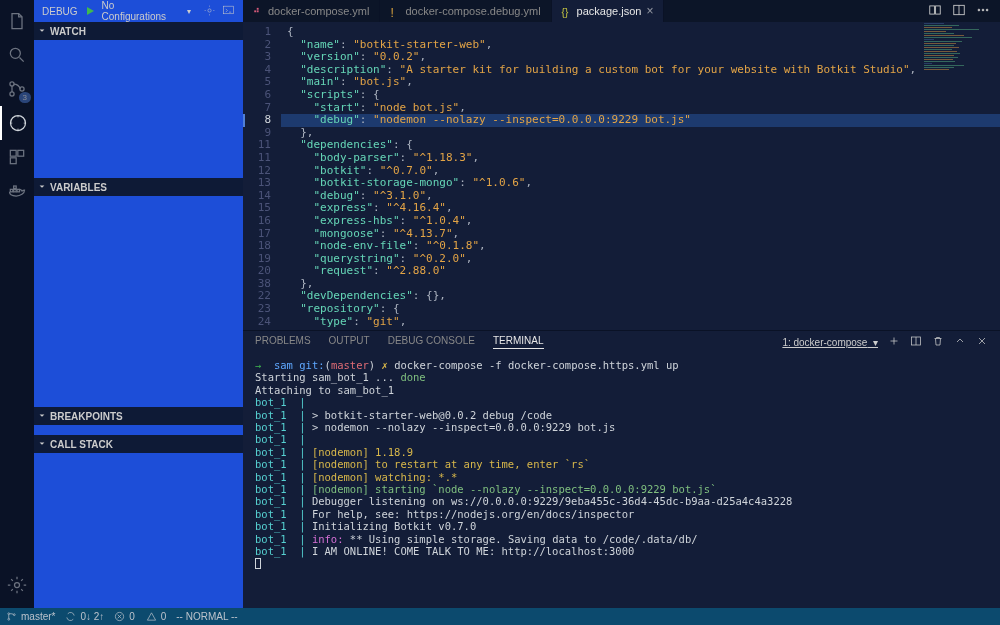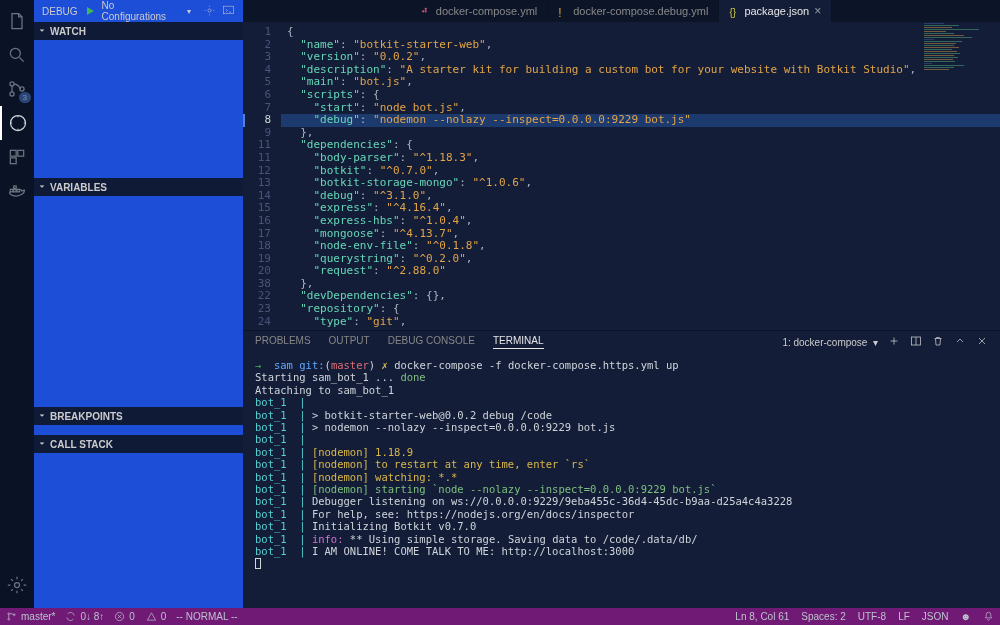--- a/index.html
+++ b/index.html
@@ -22,21 +22,21 @@
 .debug-gear svg, .debug-console svg { width:13px; height:13px; stroke:#ccc; fill:none; }
 .section-header { height:18px; display:flex; align-items:center; gap:4px; padding:0 4px; background:#0e1a36; color:#ccc; font-size:10px; font-weight:600; text-transform:uppercase; }
 .section-header svg{width:8px;height:8px;fill:#ccc;}
 .section-body { height:auto; }
 #sect-variables .section-body {height:211px;}
 #sect-watch .section-body {height:138px;}
 #sect-callstack .section-body {height:148px;}
 #sect-breakpoints .section-body {height:10px;}
 
 
-.tab-bar { position:absolute; left:243px; top:0; right:0; height:22px; background:#0c1528; display:flex; align-items:center;flex-direction:column; }
+.tab-bar { position:absolute; left:243px; top:0; right:0; height:22px; background:#0c1528; display:flex; align-items:center; }
 .tab { height:22px; display:flex; align-items:center; gap:5px; padding:0 10px; color:#888; font-size:11px; border-right:1px solid #0a1226; cursor:pointer; }
 .tab.active { background:#131d38; color:#e6e6e6; }
 .tab-ico { width:10px;height:10px; }
 .tab-close { opacity:.6; font-size:12px; }
 .tab-actions { margin-left:auto; display:flex; gap:10px; padding-right:10px; }
 .tab-actions svg{width:14px;height:14px;stroke:#ccc;fill:none;stroke-width:1.5;}
 
 
 .editor { position:absolute; left:243px; top:22px; right:0; height:308px; background:#131d38; font-family:Menlo,Consolas,monospace; font-size:11px; line-height:12.6px; overflow:hidden; }
 .gutter { position:absolute; left:0; top:4px; width:38px; color:#4b5378; text-align:right; }
@@ -52,29 +52,29 @@
 .minimap { position:absolute; right:0; top:0; width:80px; height:100%; opacity:.55; }
 .minimap div { height:1px; margin:1px 4px; }
 .m-g{background:#4fa57a;} .m-o{background:#c78a3e;} .m-b{background:#3a5a8c;}
 
 
 .panel { position:absolute; left:243px; top:330px; right:0; bottom:17px; background:#131d38; border-top:1px solid #0a1226; }
 .panel-tabs { height:22px; display:flex; align-items:center; padding:0 12px; gap:18px; font-size:10px; color:#888; }
 .panel-tab { cursor:pointer; text-transform:uppercase; }
 .panel-tab.active { color:#e6e6e6; border-bottom:1px solid #e6e6e6; padding-bottom:2px; }
 .panel-right { margin-left:auto; display:flex; align-items:center; gap:10px; }
-.term-selector { font-size:10px; color:#ccc; }
+.term-selector { font-size:10px; color:#ccc;text-decoration:underline; }
 .panel-right svg{width:12px;height:12px;stroke:#ccc;fill:none;stroke-width:1.5;}
 .terminal { padding:6px 12px; font-family:Menlo,Consolas,monospace; font-size:10.5px; line-height:12.4px; color:#cfd4da; }
 .term-line{white-space:pre;}
 .t-arrow{color:#3fb950;} .t-blue{color:#5fa8ff;} .t-mag{color:#d670d6;} .t-red{color:#e06c75;} .t-yel{color:#d9b84a;} .t-grn{color:#7fbf7f;} .t-cyn{color:#56d1d1;}
 .cursor-block{display:inline-block;width:6px;height:11px;border:1px solid #cfd4da;}
 
 
-.status-bar { position:absolute; left:0; bottom:0; right:0; height:17px; background:#701a75; color:#bcc3cc; display:flex; align-items:center; font-size:10px; padding:0 6px; gap:10px; }
+.status-bar { position:absolute; left:0; bottom:0; right:0; height:17px; background:#0c4a6e; color:#bcc3cc; display:flex; align-items:center; font-size:10px; padding:0 6px; gap:10px; }
 .status-bar .sl { display:flex; align-items:center; gap:4px; cursor:pointer;}
 .status-right{ margin-left:auto; display:flex; gap:12px;}
 .sb-icon{width:11px;height:11px;stroke:#bcc3cc;fill:none;stroke-width:1.5;}
 </style>
 </head>
 <body>
 
 <div class="activity-bar">
   <div class="icon">
       <svg viewBox="0 0 24 24">
@@ -359,35 +359,22 @@
         <circle cx="6" cy="18" r="2"></circle>
         <circle cx="18" cy="8" r="2"></circle>
         <path d="M6 8v8M8 6c4 0 8 0 8 2"></path>
       </svg>
       <span>master*</span>
     </span>
   <span class="sl">
       <svg class="sb-icon" viewBox="0 0 24 24">
         <path d="M20 10a8 8 0 00-14-4M4 14a8 8 0 0014 4"></path>
       </svg>
-      <span>0↓ 8↑</span>
+      <span>0↓ 2↑</span>
     </span>
   <span class="sl"><svg class="sb-icon" viewBox="0 0 24 24">
         <circle cx="12" cy="12" r="9"></circle>
         <path d="M8 8l8 8M16 8l-8 8"></path>
       </svg><span>0</span>&nbsp;<svg class="sb-icon" viewBox="0 0 24 24">
         <path d="M12 4l9 16H3z"></path>
       </svg><span>0</span></span>
   <span class="sl">-- NORMAL --</span>
-  <div class="status-right">
-    <span class="sl">Ln 8, Col 61</span>
-    <span class="sl">Spaces: 2</span>
-    <span class="sl">UTF-8</span>
-    <span class="sl">LF</span>
-    <span class="sl">JSON</span>
-    <span class="sl">☻</span>
-    <span class="sl">
-        <svg class="sb-icon" viewBox="0 0 24 24">
-          <path d="M12 3a5 5 0 00-5 5v4l-2 3h14l-2-3V8a5 5 0 00-5-5zM10 18a2 2 0 004 0"></path>
-        </svg>
-      </span>
-  </div>
 </div>
 
 </body></html>

